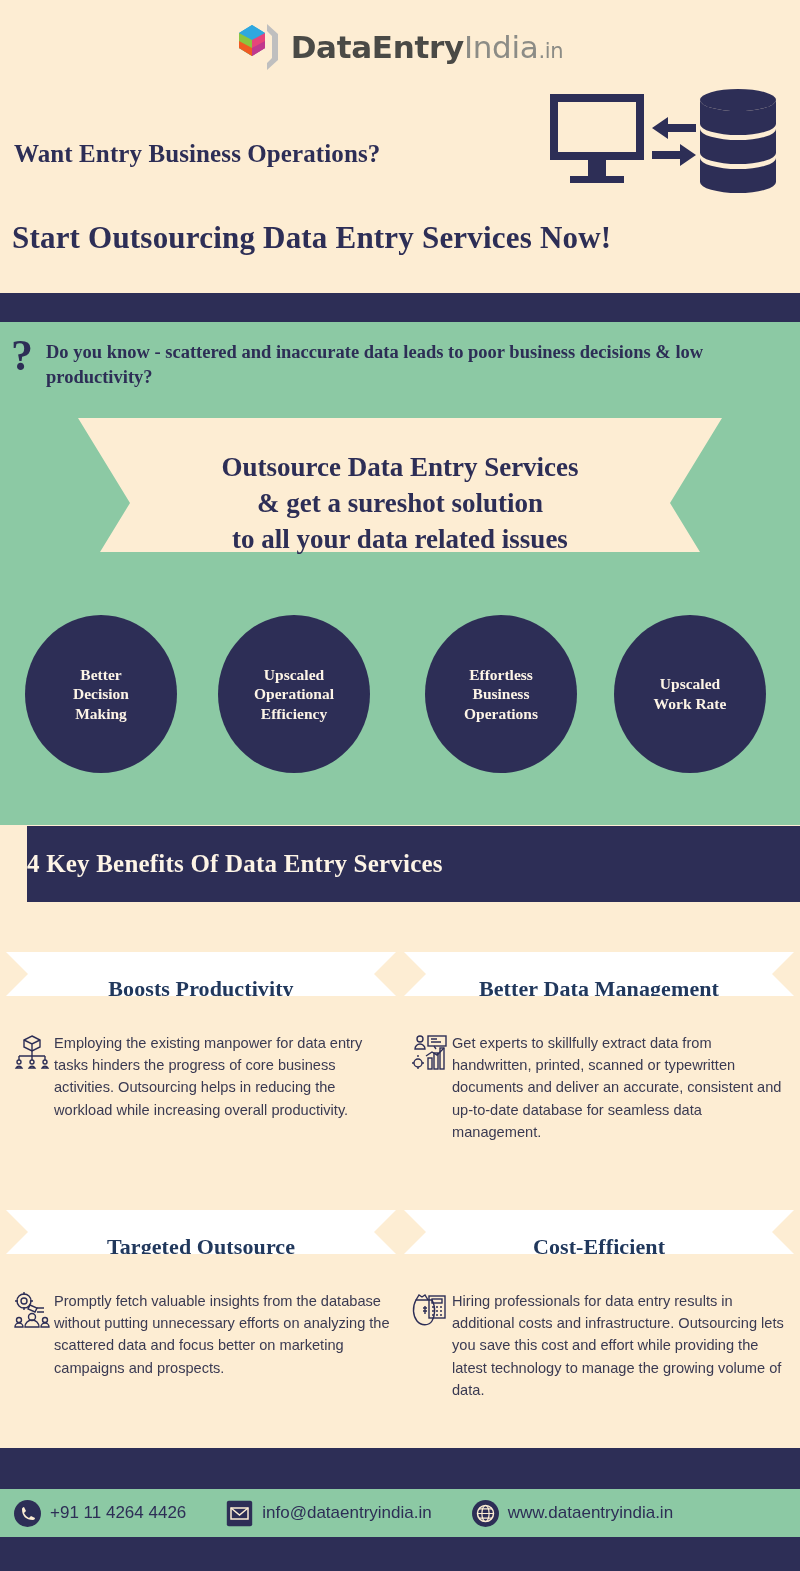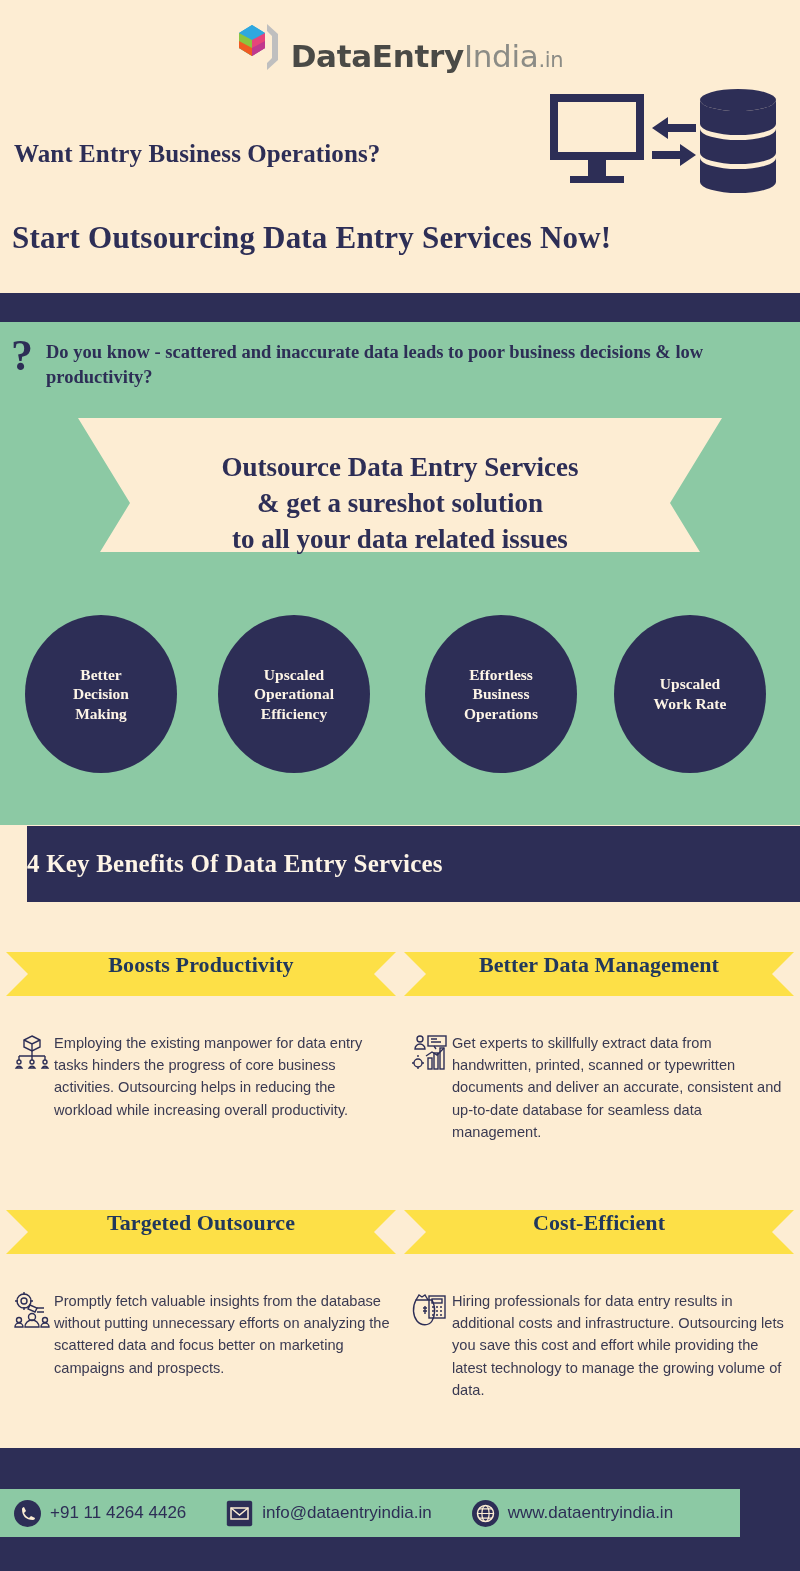--- a/index.html
+++ b/index.html
@@ -6,21 +6,21 @@
   body{
     width:800px;height:1571px;
     font-family:"Liberation Sans", sans-serif;
     background:#FDEDD3;
     overflow:hidden;
   }
   .page{position:relative;width:800px;height:1571px;background:#FDEDD3;}
 
   
   .header{position:absolute;left:0;top:0;width:800px;height:293px;background:#FDEDD3;}
-  .logo-wrap{position:absolute;left:0;top:22px;width:800px;display:flex;justify-content:center;align-items:flex-end;}
+  .logo-wrap{position:absolute;left:0;top:22px;width:800px;display:flex;justify-content:center;align-items:center;}
   .logo-mark{position:relative;width:46px;height:50px;margin-right:8px;}
   .logo-text{font-family:"DejaVu Sans", sans-serif;font-size:31px;line-height:1;letter-spacing:-0.3px;}
   .logo-bold{font-weight:bold;color:#4A4A46;}
   .logo-light{font-weight:normal;color:#8C8C86;}
   .logo-tld{font-weight:normal;color:#8C8C86;font-size:21px;}
 
   .headline1{
     position:absolute;left:14px;top:140px;
     font-family:"Liberation Serif", serif;font-weight:bold;
     font-size:25px;color:#2D2E56;letter-spacing:0.1px;
@@ -87,39 +87,39 @@
 
   
   .benefits{position:absolute;left:0;top:907px;width:800px;height:541px;background:#FDEDD3;}
   .bcard{position:absolute;width:390px;}
   .bc-r0{top:45px;}
   .bc-r1{top:303px;}
   .bc-c0{left:6px;}
   .bc-c1{left:404px;}
 
   .bbanner{
-    position:relative;width:390px;height:50px;background:#fde047;
+    position:relative;width:390px;height:50px;background:#ffffff;
     clip-path:polygon(0 0, 390px 0, 368px 22px, 390px 44px, 0 44px, 22px 22px);
-    display:flex;align-items:flex-start;justify-content:center;
+    display:flex;align-items:flex-end;justify-content:center;
   }
   .bbanner-title{
     font-family:"Liberation Serif", serif;font-weight:bold;
     font-size:22px;color:#21385C;letter-spacing:0.1px;
   }
   .bbody{position:relative;margin-top:30px;padding-left:48px;}
   .bicon{position:absolute;left:8px;top:2px;width:36px;height:36px;}
   .btext{
     font-family:"Liberation Sans", sans-serif;
     font-size:14.6px;line-height:1.52;color:#3A3A52;
   }
 
   
   .footer-navy{position:absolute;left:0;top:1448px;width:800px;height:123px;background:#2D2E56;}
   .footer-green{
-    position:absolute;left:0;top:1489px;width:740px;height:48px;background:#8CC9A4;
+    position:absolute;left:0;top:1489px;width:800px;height:48px;background:#8CC9A4;
     display:flex;align-items:center;
   }
   .fitem{display:flex;align-items:center;height:48px;}
   .f0{margin-left:14px;}
   .f1{margin-left:40px;}
   .f2{margin-left:40px;}
   .ficon{width:27px;height:27px;flex:0 0 27px;margin-right:9px;}
   .ftext{
     font-family:"Liberation Sans", sans-serif;
     font-size:17px;color:#2D2E56;white-space:nowrap;

